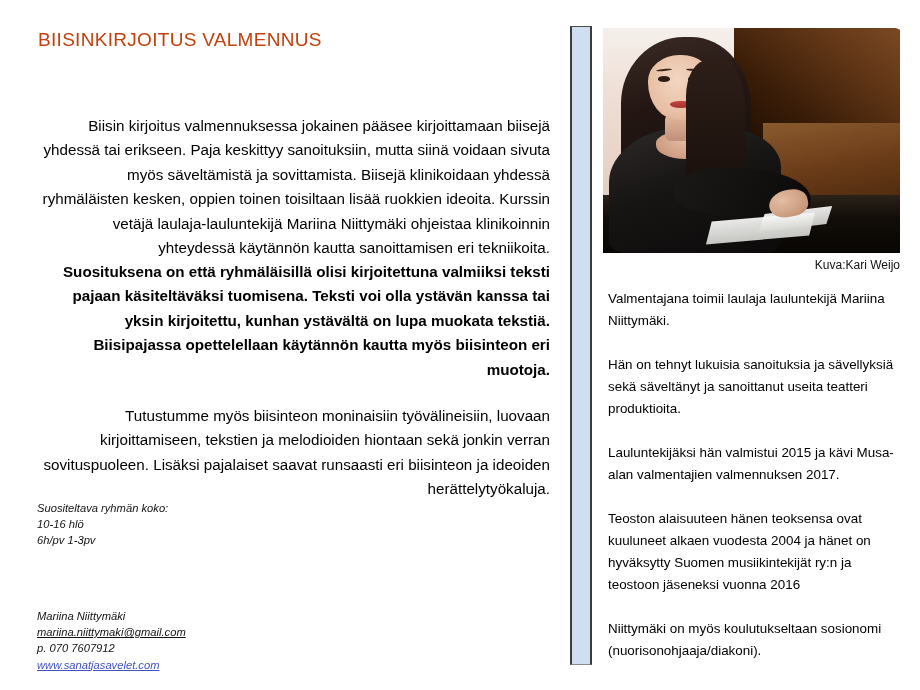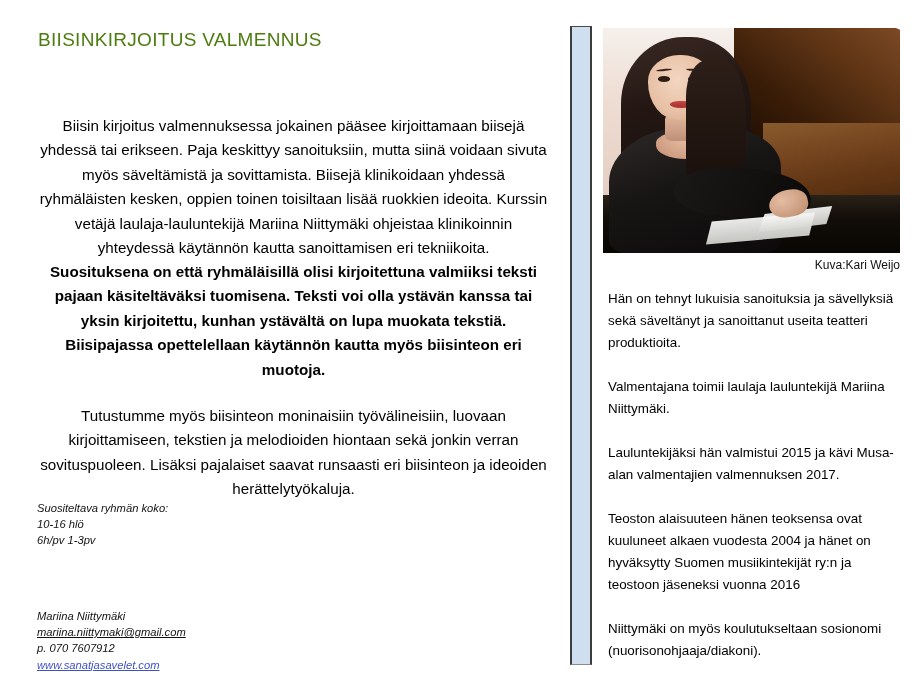--- a/index.html
+++ b/index.html
@@ -29,33 +29,33 @@
     position: absolute;
     left: 37px;
     top: 28px;
     width: 515px;
   }
 
   .doc-title {
     font-size: 19px;
     font-weight: 400;
     letter-spacing: 0.3px;
-    color: #4d7c0f;
+    color: #c2410c;
     margin: 0 0 0 1px;
     line-height: 24px;
   }
 
   .body-block {
     position: absolute;
     left: 37px;
     width: 513px;
     font-size: 15.2px;
     line-height: 24.4px;
     color: #000000;
-    text-align: center;
+    text-align: right;
   }
   .p1 { top: 114px; }
   .p2 { top: 260px; font-weight: bold; }
   .p3 { top: 389px; margin-top: 15px; }
 
   .small-block {
     position: absolute;
     left: 37px;
     font-size: 11.2px;
     line-height: 16.2px;
@@ -336,20 +336,20 @@
       <div class="ph-arm"></div>
       <div class="ph-keys"></div>
       <div class="ph-keys2"></div>
       <div class="ph-hand"></div>
     </div>
   </div>
 
   <div class="photo-caption">Kuva:Kari Weijo</div>
 
   <div class="right-col">
+    <p>Valmentajana toimii laulaja lauluntekijä Mariina Niittymäki.</p>
     <p>Hän on tehnyt lukuisia sanoituksia ja sävellyksiä sekä säveltänyt ja sanoittanut useita  teatteri produktioita.</p>
-    <p>Valmentajana toimii laulaja lauluntekijä Mariina Niittymäki.</p>
     <p>Lauluntekijäksi hän valmistui 2015 ja kävi Musa-alan valmentajien valmennuksen 2017.</p>
     <p>Teoston alaisuuteen hänen teoksensa ovat kuuluneet alkaen vuodesta 2004 ja hänet on hyväksytty Suomen musiikintekijät ry:n ja teostoon jäseneksi vuonna 2016</p>
     <p>Niittymäki on myös koulutukseltaan sosionomi (nuorisonohjaaja/diakoni).</p>
   </div>
 
 </div>
 
 </body></html>

